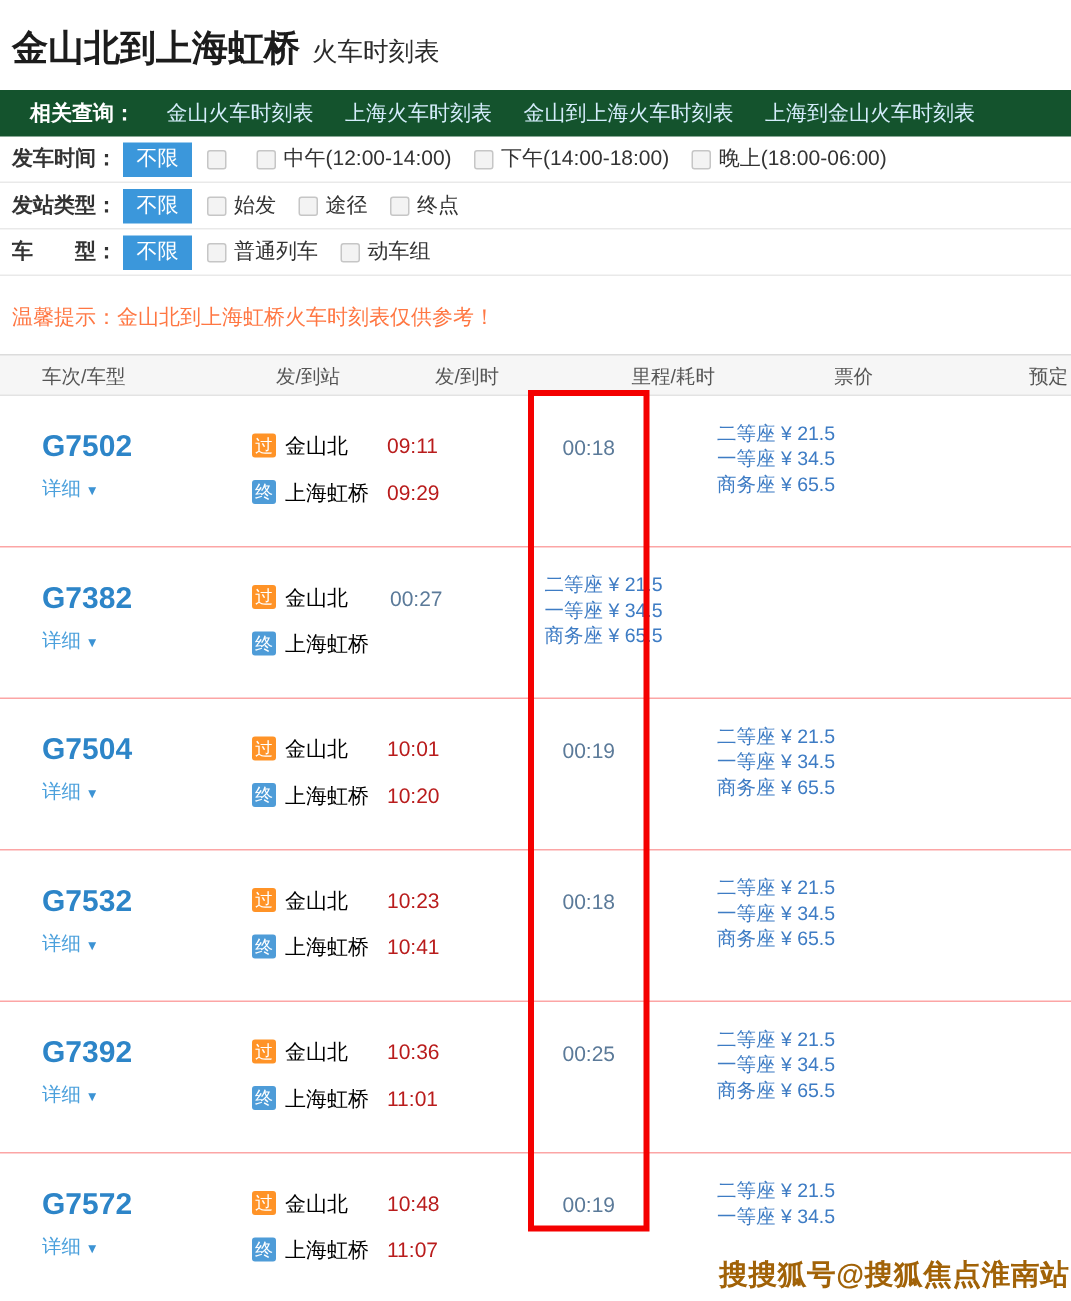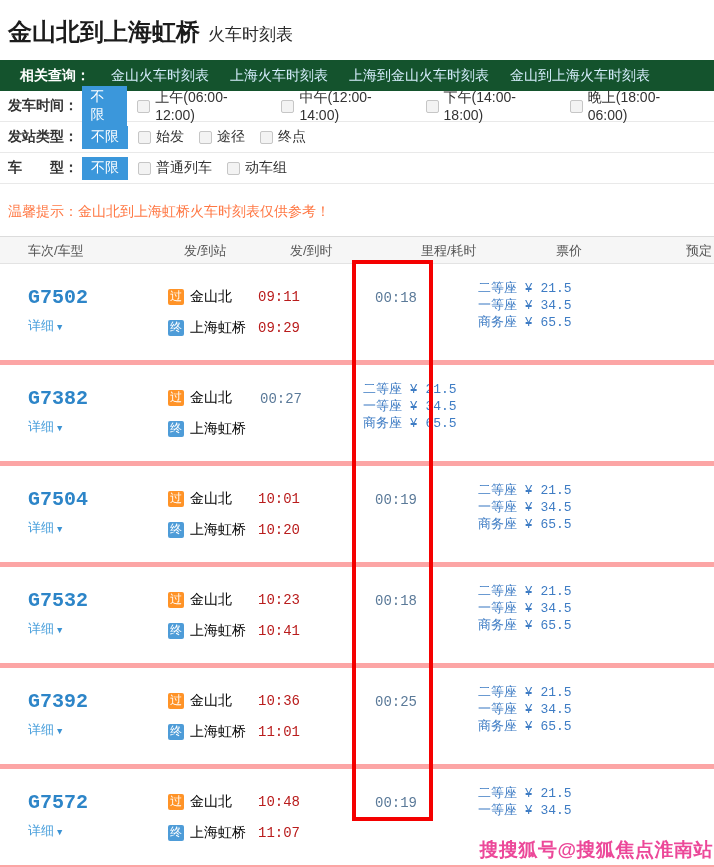--- a/index.html
+++ b/index.html
@@ -22,21 +22,21 @@
   .filter-label { font-size:14px; font-weight:bold; color:#333; width:74px; white-space:pre; }
   .btn-unlimited { display:inline-block; background:#3b97db; color:#fff; font-size:14px; padding:2px 9px 3px 9px; margin-right:10px; cursor:pointer; }
   .option { display:inline-flex; align-items:center; margin-right:15px; font-size:14px; color:#333; cursor:pointer; }
   .cb { display:inline-block; width:13px; height:13px; border:1px solid #c6c6c6; background:#f3f3f3; border-radius:2px; margin-right:5px; }
 
   
   .notice { color:#ff7743; font-size:14px; padding:19px 8px 15px 8px; }
 
   
   .thead { display:flex; height:28px; line-height:27px; background:#f6f6f6; border-top:1px solid #dcdcdc; border-bottom:1px solid #e3e3e3; font-size:13px; color:#555;gap:16px; }
-  .trow { display:flex; height:101px; border-bottom:5px solid #fca5a5;font-family:Liberation Mono, monospace; }
+  .trow { display:flex; height:101px; border-bottom:1px solid #fca5a5; }
   .c1 { width:168px; padding-left:28px; }
   .c2 { width:90px;  }
   .c3 { width:115px; }
   .c4 { width:105px; }
   .c5 { width:128px; }
   .c6 { flex:1; }
   .thead .c5 { padding-left:14px; }
 
   .trow .c1 { padding-top:22px; }
   .train-no { font-size:20px; font-weight:bold; color:#2d85c8; line-height:24px; cursor:pointer; }
@@ -54,45 +54,44 @@
   .trow .c4 { padding-top:26px; padding-left:2px; }
   .dur { font-size:14px; color:#5b7a99; }
 
   .trow .c5 { padding-top:16px; }
   .price { font-size:13px; line-height:17px; color:#3e7cc4; white-space:nowrap; }
 
   
   .red-box { position:absolute; left:352px; top:260px; width:81px; height:561px; border:4px solid #f40000; pointer-events:none; }
 
   
-  .watermark { position:absolute; right:1px; top:837px; font-size:19px; font-weight:bold; color:#ec4899; letter-spacing:0.5px; white-space:nowrap; text-shadow:0 0 1px #fff; }
+  .watermark { position:absolute; right:1px; top:837px; font-size:19px; font-weight:bold; color:#a16207; letter-spacing:0.5px; white-space:nowrap; text-shadow:0 0 1px #fff; }
 </style>
 </head>
 <body>
 
 <div class="page">
 
   <div class="page-header">
     <span class="title-main">金山北到上海虹桥</span><span class="title-sub">火车时刻表</span>
   </div>
 
   <div class="related-bar">
     <span class="related-label">相关查询：</span>
     <a class="related-link">金山火车时刻表</a>
     <a class="related-link">上海火车时刻表</a>
+    <a class="related-link">金山到上海火车时刻表</a>
     <a class="related-link">上海到金山火车时刻表</a>
-    <a class="related-link">金山到上海火车时刻表</a>
   </div>
 
   <div class="filter-row">
     <span class="filter-label">发车时间：</span>
     <span class="btn-unlimited">不限</span>
     <span class="option">
         <span class="cb"></span>
-        <span>上午(06:00-12:00)</span>
       </span>
     <span class="option">
         <span class="cb"></span>
         <span>中午(12:00-14:00)</span>
       </span>
     <span class="option">
         <span class="cb"></span>
         <span>下午(14:00-18:00)</span>
       </span>
     <span class="option">

